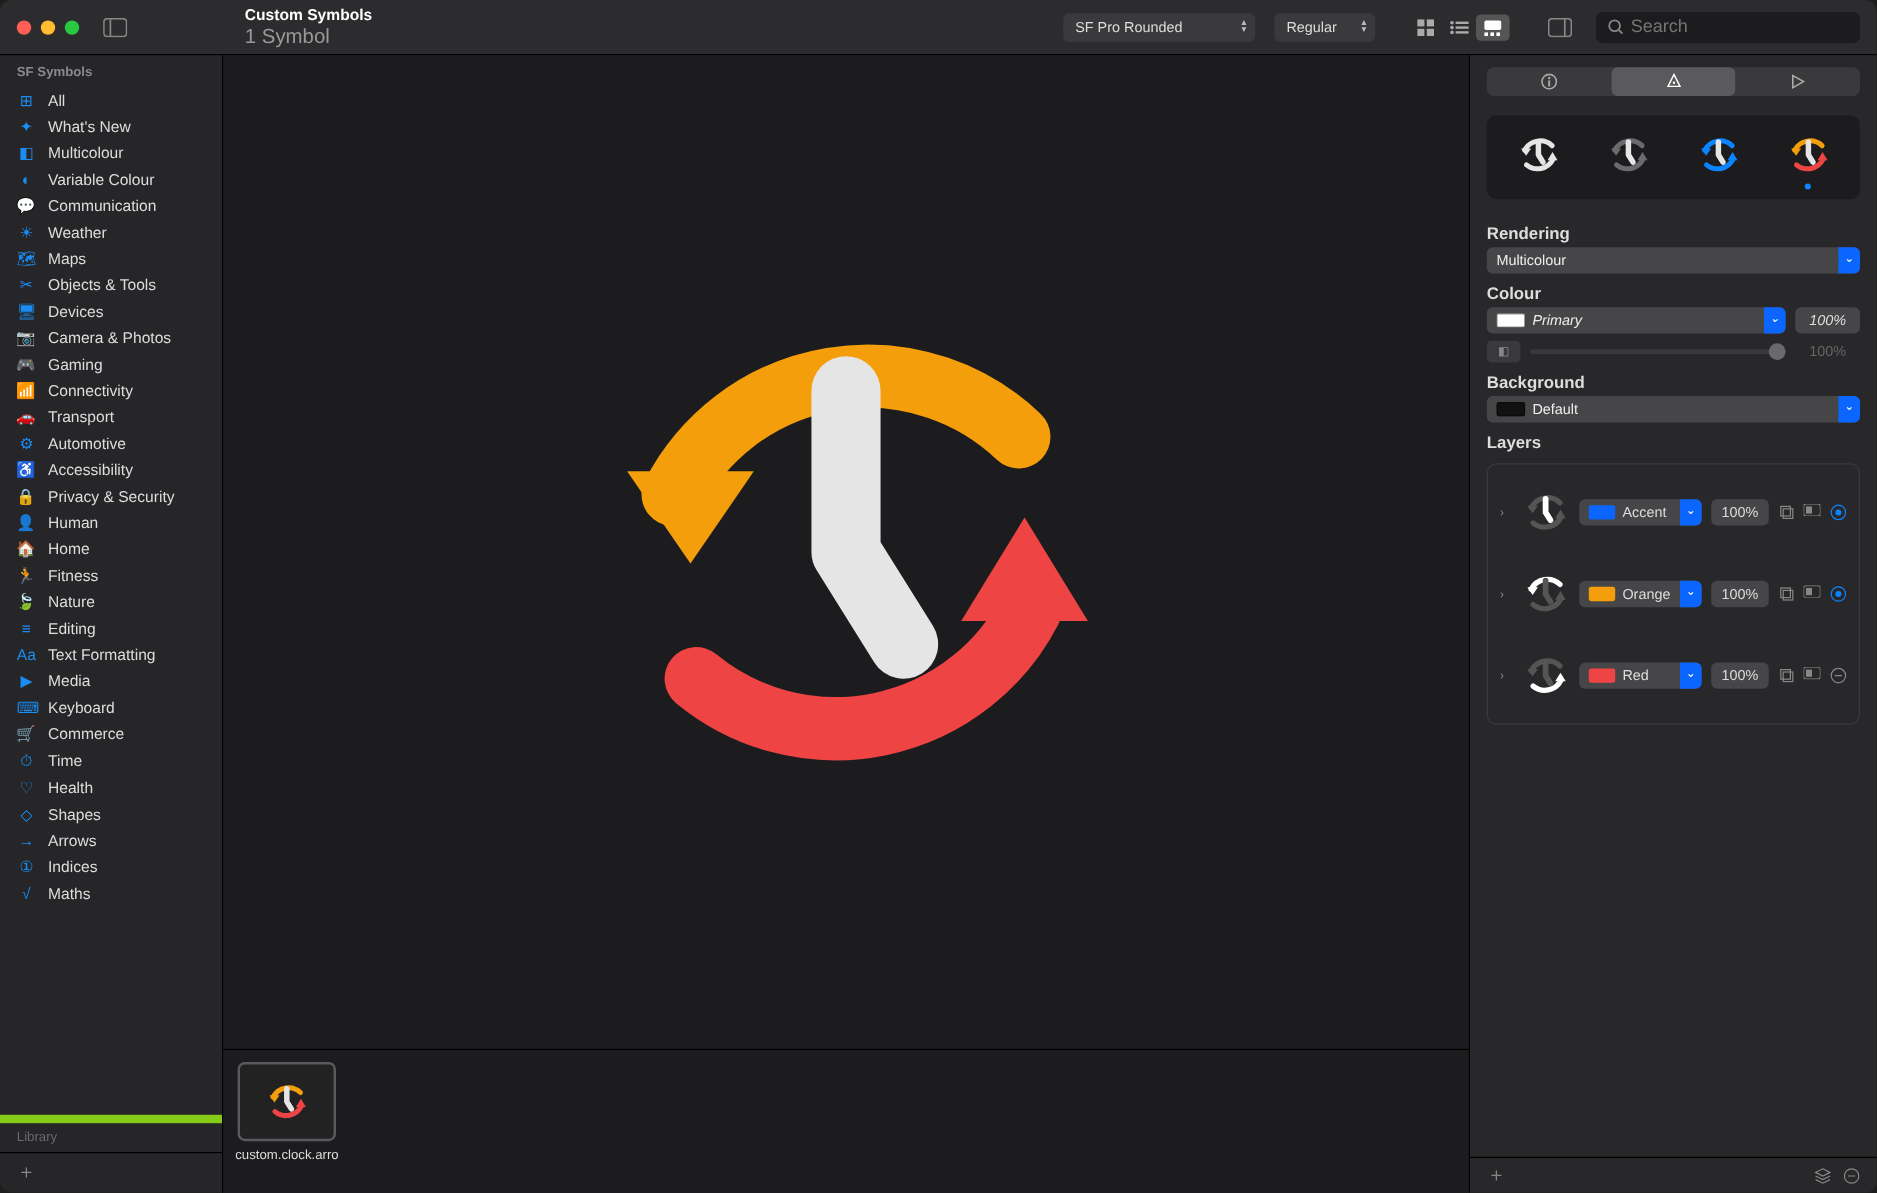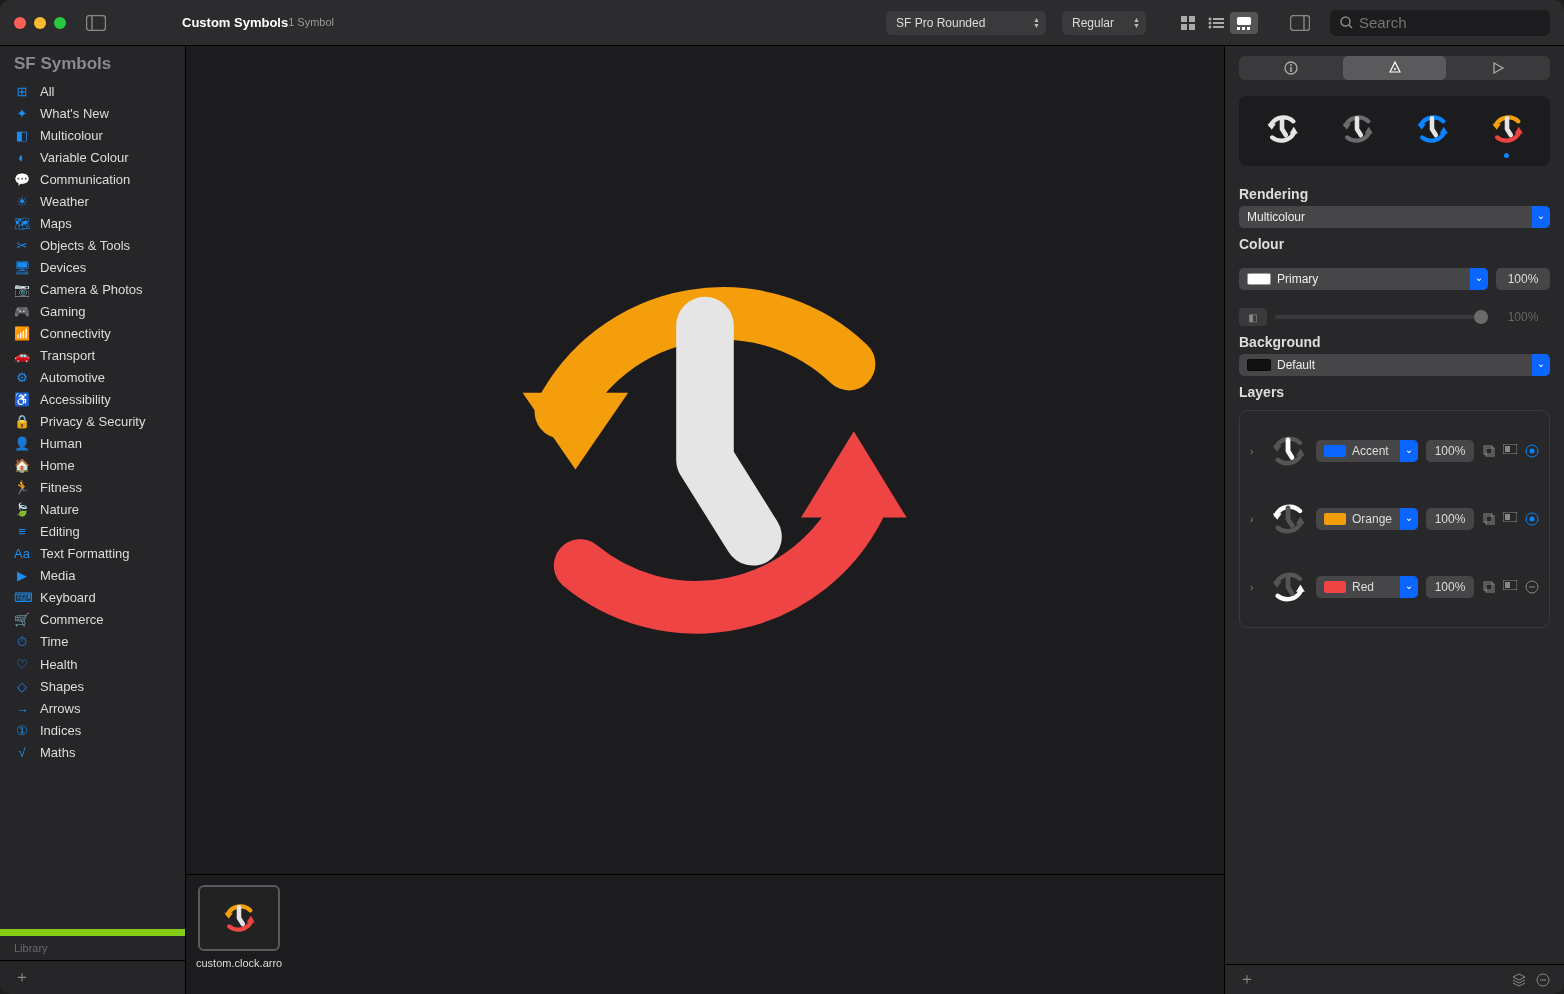--- a/index.html
+++ b/index.html
@@ -6,37 +6,37 @@
 body { background: #1e1e1e; color: #ddd; width: 1564px; height: 994px; overflow: hidden; position: relative; border-radius: 10px; }
 
 
 .titlebar { height: 46px; background: #2c2c2e; display: flex; align-items: center; padding: 0 14px; gap: 10px; border-bottom: 1px solid #000; }
 .traffic-lights { display: flex; gap: 8px; }
 .tl { width: 12px; height: 12px; border-radius: 50%; }
 .tl.red { background: #ff5f57; }
 .tl.yellow { background: #febc2e; }
 .tl.green { background: #28c840; }
 .tb-sidebar-btn { margin-left: 10px; color: #888; cursor: pointer; }
-.tb-title-block { margin-left: 66px; display: flex; flex-direction: row; }
+.tb-title-block { margin-left: 88px; display: flex; flex-direction: column; }
 .tb-title { font-size: 13px; font-weight: 600; color: #fff; }
-.tb-subtitle { font-size: 11px; color: #999; margin-top: 1px; }
+.tb-subtitle { font-size: 17px; color: #999; margin-top: 1px; }
 .tb-spacer { flex: 1; }
 .tb-select { background: #3a3a3c; border: none; border-radius: 5px; padding: 4px 24px 4px 10px; color: #ddd; font-size: 12px; height: 24px; display: flex; align-items: center; gap: 8px; position: relative; margin-right: 6px; }
 .tb-select .stepper { position: absolute; right: 6px; display: flex; flex-direction: column; font-size: 7px; color: #bbb; line-height: 6px; }
 .tb-viewgroup { display: flex; gap: 0; margin: 0 12px; }
 .tb-viewbtn { width: 28px; height: 22px; display: flex; align-items: center; justify-content: center; color: #aaa; cursor: pointer; border-radius: 4px; }
 .tb-viewbtn.active { background: #555; color: #fff; }
 .tb-rightpanel-btn { color: #888; margin: 0 10px; cursor: pointer; }
 .tb-search { background: #1c1c1e; border: none; border-radius: 6px; padding: 4px 10px; color: #888; font-size: 13px; width: 220px; height: 26px; display: flex; align-items: center; gap: 6px; }
 .tb-search input { background: transparent; border: none; color: #ddd; outline: none; flex: 1; font-size: 15px; }
 
 
 .shell { display: flex; height: calc(994px - 46px); }
 .sidebar { width: 186px; background: rgba(44,44,46,0.6); border-right: 1px solid #000; display: flex; flex-direction: column; }
-.sidebar-header { font-size: 17px; font-weight: 600; color: #8a8a8e; padding: 8px 14px 6px; }
+.sidebar-header { font-size: 11px; font-weight: 600; color: #8a8a8e; padding: 8px 14px 6px; }
 .sidebar-list { flex: 1; overflow-y: auto; }
 .sb-item { display: flex; align-items: center; gap: 10px; padding: 3.5px 14px; font-size: 13px; color: #ddd; cursor: pointer; }
 .sb-item .glyph { width: 16px; color: #1b8df2; font-size: 13px; text-align: center; }
 .sidebar-footer { font-size: 11px; color: #6a6a6e; padding: 6px 14px; border-top: 7px solid #84cc16; display:flex; align-items:center; justify-content:space-between; }
 .sidebar-footer .plus { color:#888; font-size:16px; }
 
 .main { flex: 1; display: flex; flex-direction: column; background: #1c1c1e; }
 .canvas { flex: 1; display: flex; align-items: center; justify-content: center; }
 .thumbstrip { height: 120px; border-top: 1px solid #000; padding: 10px; display: flex; gap: 10px; align-items: flex-start; }
 .thumb { width: 86px; display: flex; flex-direction: column; align-items: center; gap: 6px; }
@@ -48,21 +48,21 @@
 .insp-tab { flex: 1; display: flex; align-items: center; justify-content: center; border-radius: 5px; color: #aaa; cursor: pointer; }
 .insp-tab.active { background: #5a5a5c; color: #fff; }
 .insp-previews { display: flex; justify-content: space-around; background: #1c1c1e; border-radius: 8px; margin: 6px 14px 12px; padding: 14px 6px 18px; }
 .insp-prev { width: 48px; display: flex; flex-direction: column; align-items: center; gap: 6px; position: relative; }
 .insp-prev .dot { position: absolute; bottom: -10px; width: 5px; height: 5px; border-radius: 50%; background: #0a84ff; }
 .insp-label { font-size: 14px; font-weight: 600; color: #ddd; margin: 8px 14px 4px; }
 .insp-select { margin: 0 14px; background: #464648; border-radius: 5px; height: 22px; display: flex; align-items: center; padding: 0 8px; font-size: 12px; color: #eee; position: relative; }
 .insp-select .cap { position: absolute; right: 0; top: 0; bottom: 0; width: 18px; background: #0a66ff; border-radius: 0 5px 5px 0; display: flex; align-items: center; justify-content: center; }
 .insp-select .cap::after { content: "⌄"; color: #fff; font-size: 10px; position: relative; top: -2px; }
 .insp-select .swatch { width: 24px; height: 12px; border-radius: 2px; margin-right: 6px; border: 1px solid rgba(0,0,0,0.4); }
-.insp-row { display: flex; gap: 8px; margin: 12px 14px; align-items: flex-start; }
+.insp-row { display: flex; gap: 8px; margin: 0 14px; align-items: flex-start; font-style: italic; }
 .insp-row .insp-select { margin: 0; flex: 1; }
 .insp-val { background: #464648; border-radius: 5px; height: 22px; width: 54px; display: flex; align-items: center; justify-content: center; font-size: 12px; }
 .insp-slider { display: flex; align-items: center; gap: 8px; margin: 6px 14px 0; }
 .insp-slider .track { flex: 1; height: 4px; background: #3a3a3c; border-radius: 2px; position: relative; }
 .insp-slider .knob { position: absolute; right: 0; top: -5px; width: 14px; height: 14px; background: #6a6a6c; border-radius: 50%; }
 .insp-slider .modebtn { width: 28px; height: 18px; background: #3a3a3c; border-radius: 4px; display:flex; align-items:center; justify-content:center; color:#888; font-size:10px; }
 .insp-slider .dim { width: 54px; text-align:center; color:#666; font-size:12px; }
 
 .layer-list { margin: 6px 14px; border: 1px solid #3a3a3c; border-radius: 8px; padding: 6px 0; }
 .layer-item { display: flex; align-items: center; gap: 8px; padding: 14px 10px; }

